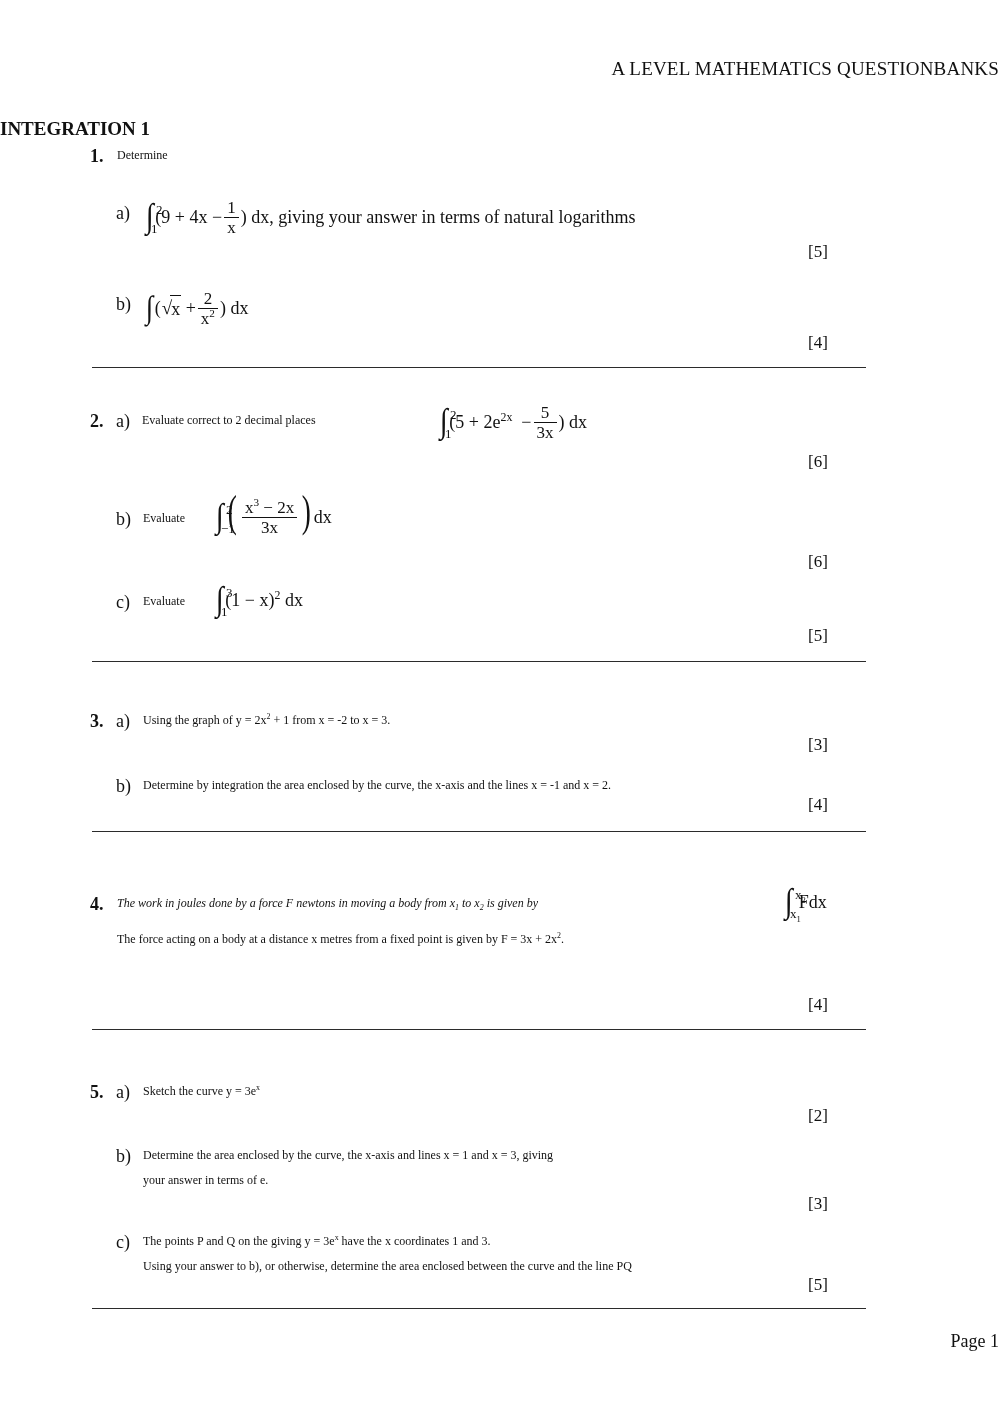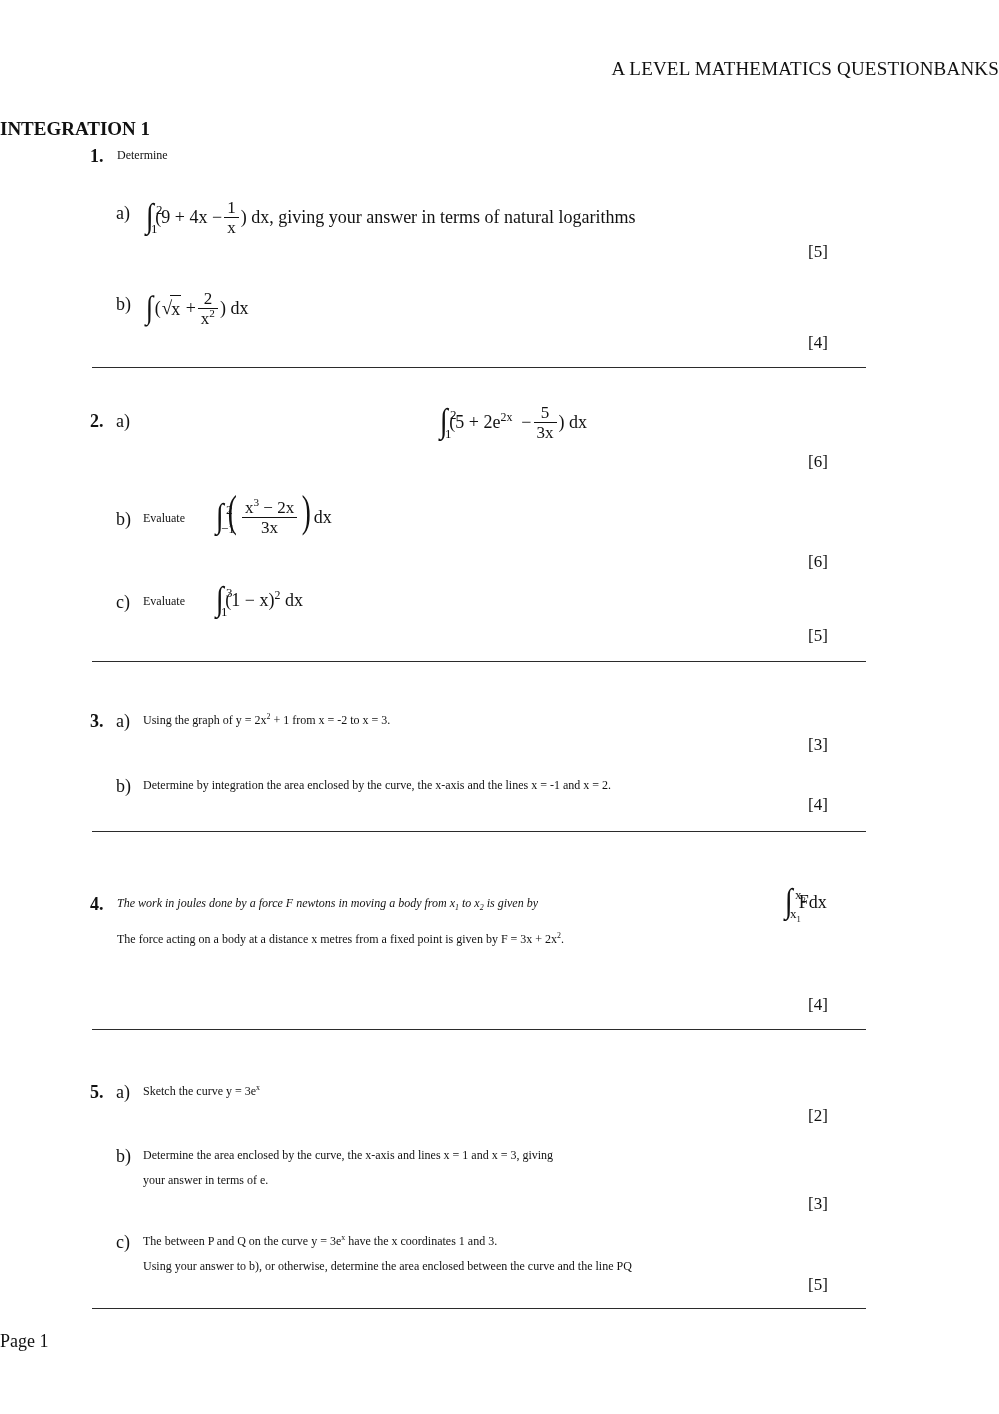--- a/index.html
+++ b/index.html
@@ -64,21 +64,21 @@
     position: absolute;
     left: 92px;
     width: 774px;
     height: 0;
     border-top: 1.6px solid #2b2b2b;
   }
   .footer {
     position: absolute;
     left: 0; right: 0;
     top: 1331px;
-    text-align: left;
+    text-align: right;
     font-size: 18px;
   }
 
   
   .math {
     font-size: 18px;
     white-space: nowrap;
   }
   .intg {
     display: inline-block;
@@ -176,20 +176,21 @@
   <div class="plabel" style="left:116px; top:294px;">b)</div>
   <div class="ptext math" style="left:143px; top:291px;">
     <span class="intg nolim"><span class="sym">∫</span></span><span>(</span><span class="sqrt"><span class="radical">√</span><span class="rad-body">x</span></span>&nbsp;<span>+</span><span class="frac"><span class="num">2</span><span class="den"><span>x</span><sup class="exp">2</sup></span></span><span>)  dx</span>
   </div>
   <div class="marks" style="top:333px;">[4]</div>
 
   <div class="rule" style="top:367px;"></div>
 
   <div class="qnum" style="left:90px; top:411px;">2.</div>
   <div class="plabel" style="left:116px; top:411px;">a)</div>
+  <div class="ptext" style="left:142px; top:411px;">Evaluate correct to 2 decimal places</div>
   <div class="ptext math" style="left:437px; top:405px;">
     <span class="intg"><span class="sym">∫</span><span class="upper">2</span><span class="lower">1</span></span><span>(5 + 2e</span><sup class="exp">2x</sup>&nbsp; <span>−</span><span class="frac"><span class="num">5</span><span class="den">3x</span></span><span>) dx</span>
   </div>
   <div class="marks" style="top:452px;">[6]</div>
 
   <div class="plabel" style="left:116px; top:509px;">b)</div>
   <div class="ptext" style="left:143px; top:509px;">Evaluate</div>
   <div class="ptext math" style="left:213px; top:500px;">
     <span class="intg"><span class="sym">∫</span><span class="upper">2</span><span class="lower">−1</span></span><span class="bigparen">(</span><span class="frac"><span class="num"><span>x</span><sup class="exp">3</sup><span> − 2x</span></span><span class="den">3x</span></span><span class="bigparen">)</span><span>dx</span>
   </div>
@@ -230,21 +231,21 @@
   <div class="plabel" style="left:116px; top:1082px;">a)</div>
   <div class="ptext" style="left:143px; top:1082px;"><span>Sketch the curve y = 3e</span><sup class="exp">x</sup></div>
   <div class="marks" style="top:1106px;">[2]</div>
 
   <div class="plabel" style="left:116px; top:1146px;">b)</div>
   <div class="ptext" style="left:143px; top:1146px;">Determine the area enclosed by the curve, the x-axis and lines x = 1 and x = 3, giving</div>
   <div class="ptext" style="left:143px; top:1171px;">your answer in terms of e.</div>
   <div class="marks" style="top:1194px;">[3]</div>
 
   <div class="plabel" style="left:116px; top:1232px;">c)</div>
-  <div class="ptext" style="left:143px; top:1232px;"><span>The between P and Q on the curve y = 3e</span><sup class="exp">x</sup><span> have the x coordinates 1 and 3.</span></div>
+  <div class="ptext" style="left:143px; top:1232px;"><span>The points P and Q on the giving y = 3e</span><sup class="exp">x</sup><span> have the x coordinates 1 and 3.</span></div>
   <div class="ptext" style="left:143px; top:1257px;">Using your answer to b), or otherwise, determine the area enclosed between the curve and the line PQ</div>
   <div class="marks" style="top:1275px;">[5]</div>
 
   <div class="rule" style="top:1308px;"></div>
 
   <div class="footer">Page 1</div>
 
 </div>
 
 </body></html>

